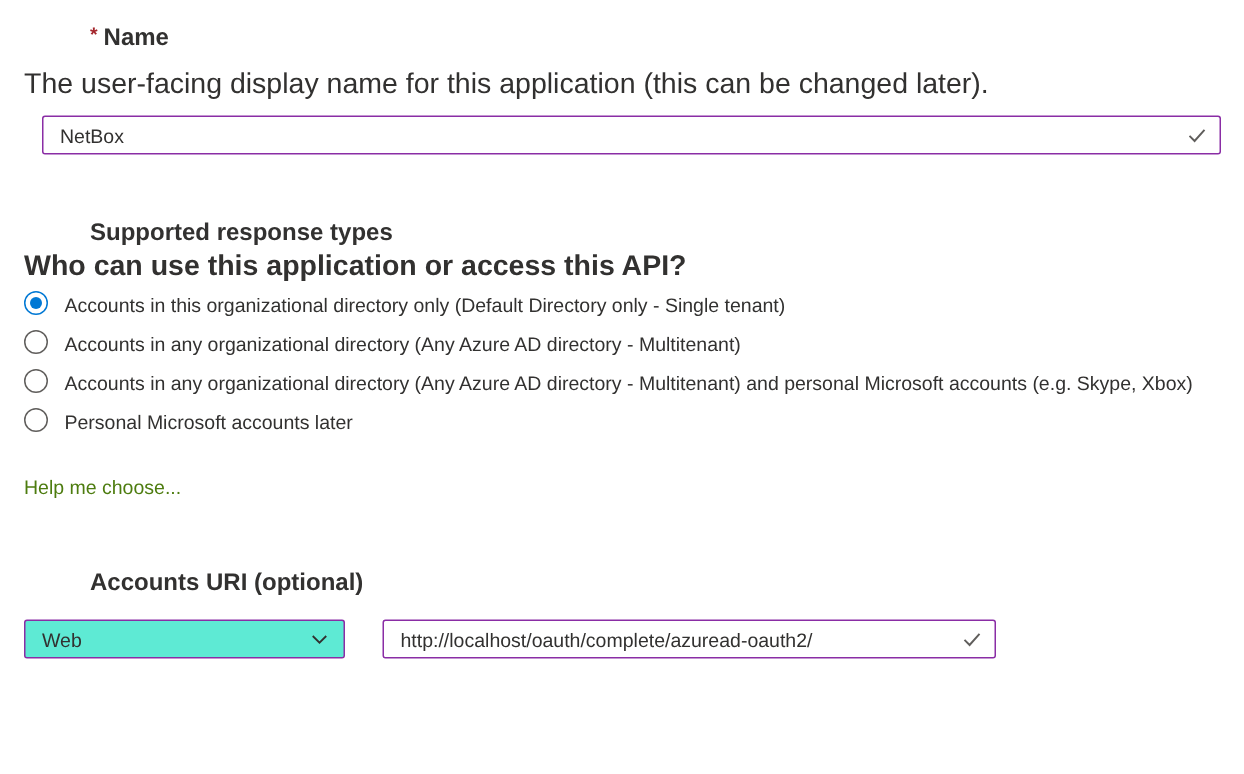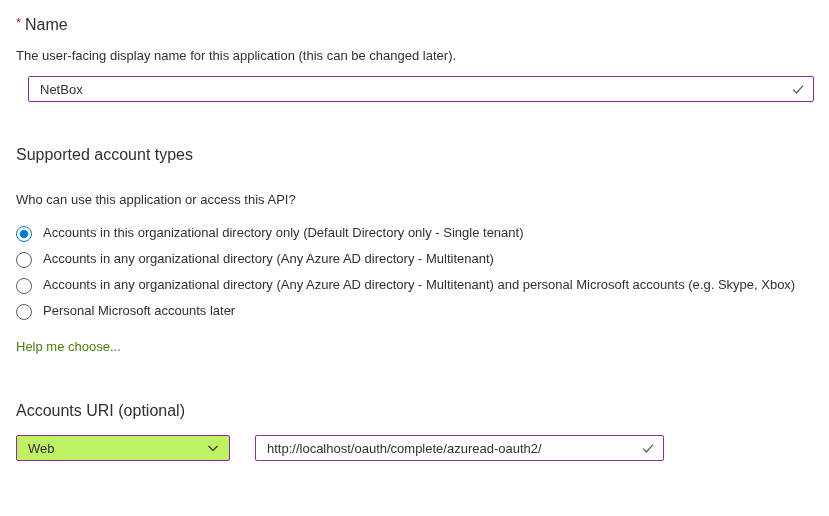--- a/index.html
+++ b/index.html
@@ -7,32 +7,33 @@
     width: 829px; height: 516px;
     background: #ffffff;
     font-family: "Liberation Sans", sans-serif;
     color: #323130;
     overflow: hidden;
   }
   .page { padding: 12px 15px 0 16px; }
 
   .section-title {
     font-size: 16px;
-    font-weight: 400;
+    font-weight: 700;
     line-height: 22px;
     color: #323130;
+    margin-left: 44px;
   }
   .required-marker {
     color: #a4262c;
     font-size: 13px;
     vertical-align: 3px;
     margin-right: 4px;
   }
   .desc {
-    font-size: 13px;
+    font-size: 19px;
     line-height: 19px;
     color: #323130;
   }
 
   
   .name-title-row { margin-top: 0; }
   .name-desc { margin-top: 10px; }
   .input-wrap {
     position: relative;
     margin-top: 11px;
@@ -54,25 +55,25 @@
   .check-icon {
     position: absolute;
     right: 8px; top: 50%;
     transform: translateY(-50%);
     width: 16px; height: 16px;
     pointer-events: none;
   }
 
   
   .account-types-title { margin-top: 42px; }
-  .account-question { margin-top: 24px; }
+  .account-question { margin-top: 1px; font-weight: bold; }
   .radio-group { margin-top: 7px; }
   .radio-row {
     display: flex;
-    align-items: flex-end;
+    align-items: flex-start;
     height: 26px;
     gap: 11px;
     cursor: pointer;
   }
   .radio-circle {
     flex: 0 0 auto;
     width: 16px; height: 16px;
     border-radius: 50%;
     border: 1px solid #605e5c;
     background: #ffffff;
@@ -105,21 +106,21 @@
   .redirect-row {
     margin-top: 13px;
     display: flex;
     gap: 13px;
   }
   .platform-select {
     position: relative;
     width: 214px; height: 26px;
     border: 1px solid #8A2DA5;
     border-radius: 2px;
-    background: #bef264;
+    background: #5eead4;
     display: flex;
     align-items: center;
     padding: 0 30px 0 11px;
     font-size: 13px;
     color: #323130;
     cursor: pointer;
   }
   .chevron-icon {
     position: absolute;
     right: 8px; top: 50%;
@@ -140,21 +141,21 @@
   </div>
   <div class="desc name-desc">The user-facing display name for this application (this can be changed later).</div>
   <div class="input-wrap name-input-wrap">
     <input type="text" value="NetBox" style="">
     <svg class="check-icon" viewBox="0 0 16 16">
       <path d="M3 8.6 L6.4 12 L13 4.6" stroke="#605e5c" stroke-width="1.3" fill="none"></path>
     </svg>
   </div>
 
   
-  <div class="section-title account-types-title">Supported account types</div>
+  <div class="section-title account-types-title">Supported response types</div>
   <div class="desc account-question">Who can use this application or access this API?</div>
 
   <div class="radio-group">
     <div class="radio-row selected">
       <span class="radio-circle">
           <span class="radio-dot"></span>
         </span>
       <span class="radio-label">Accounts in this organizational directory only (Default Directory only - Single tenant)</span>
     </div>
     <div class="radio-row">

